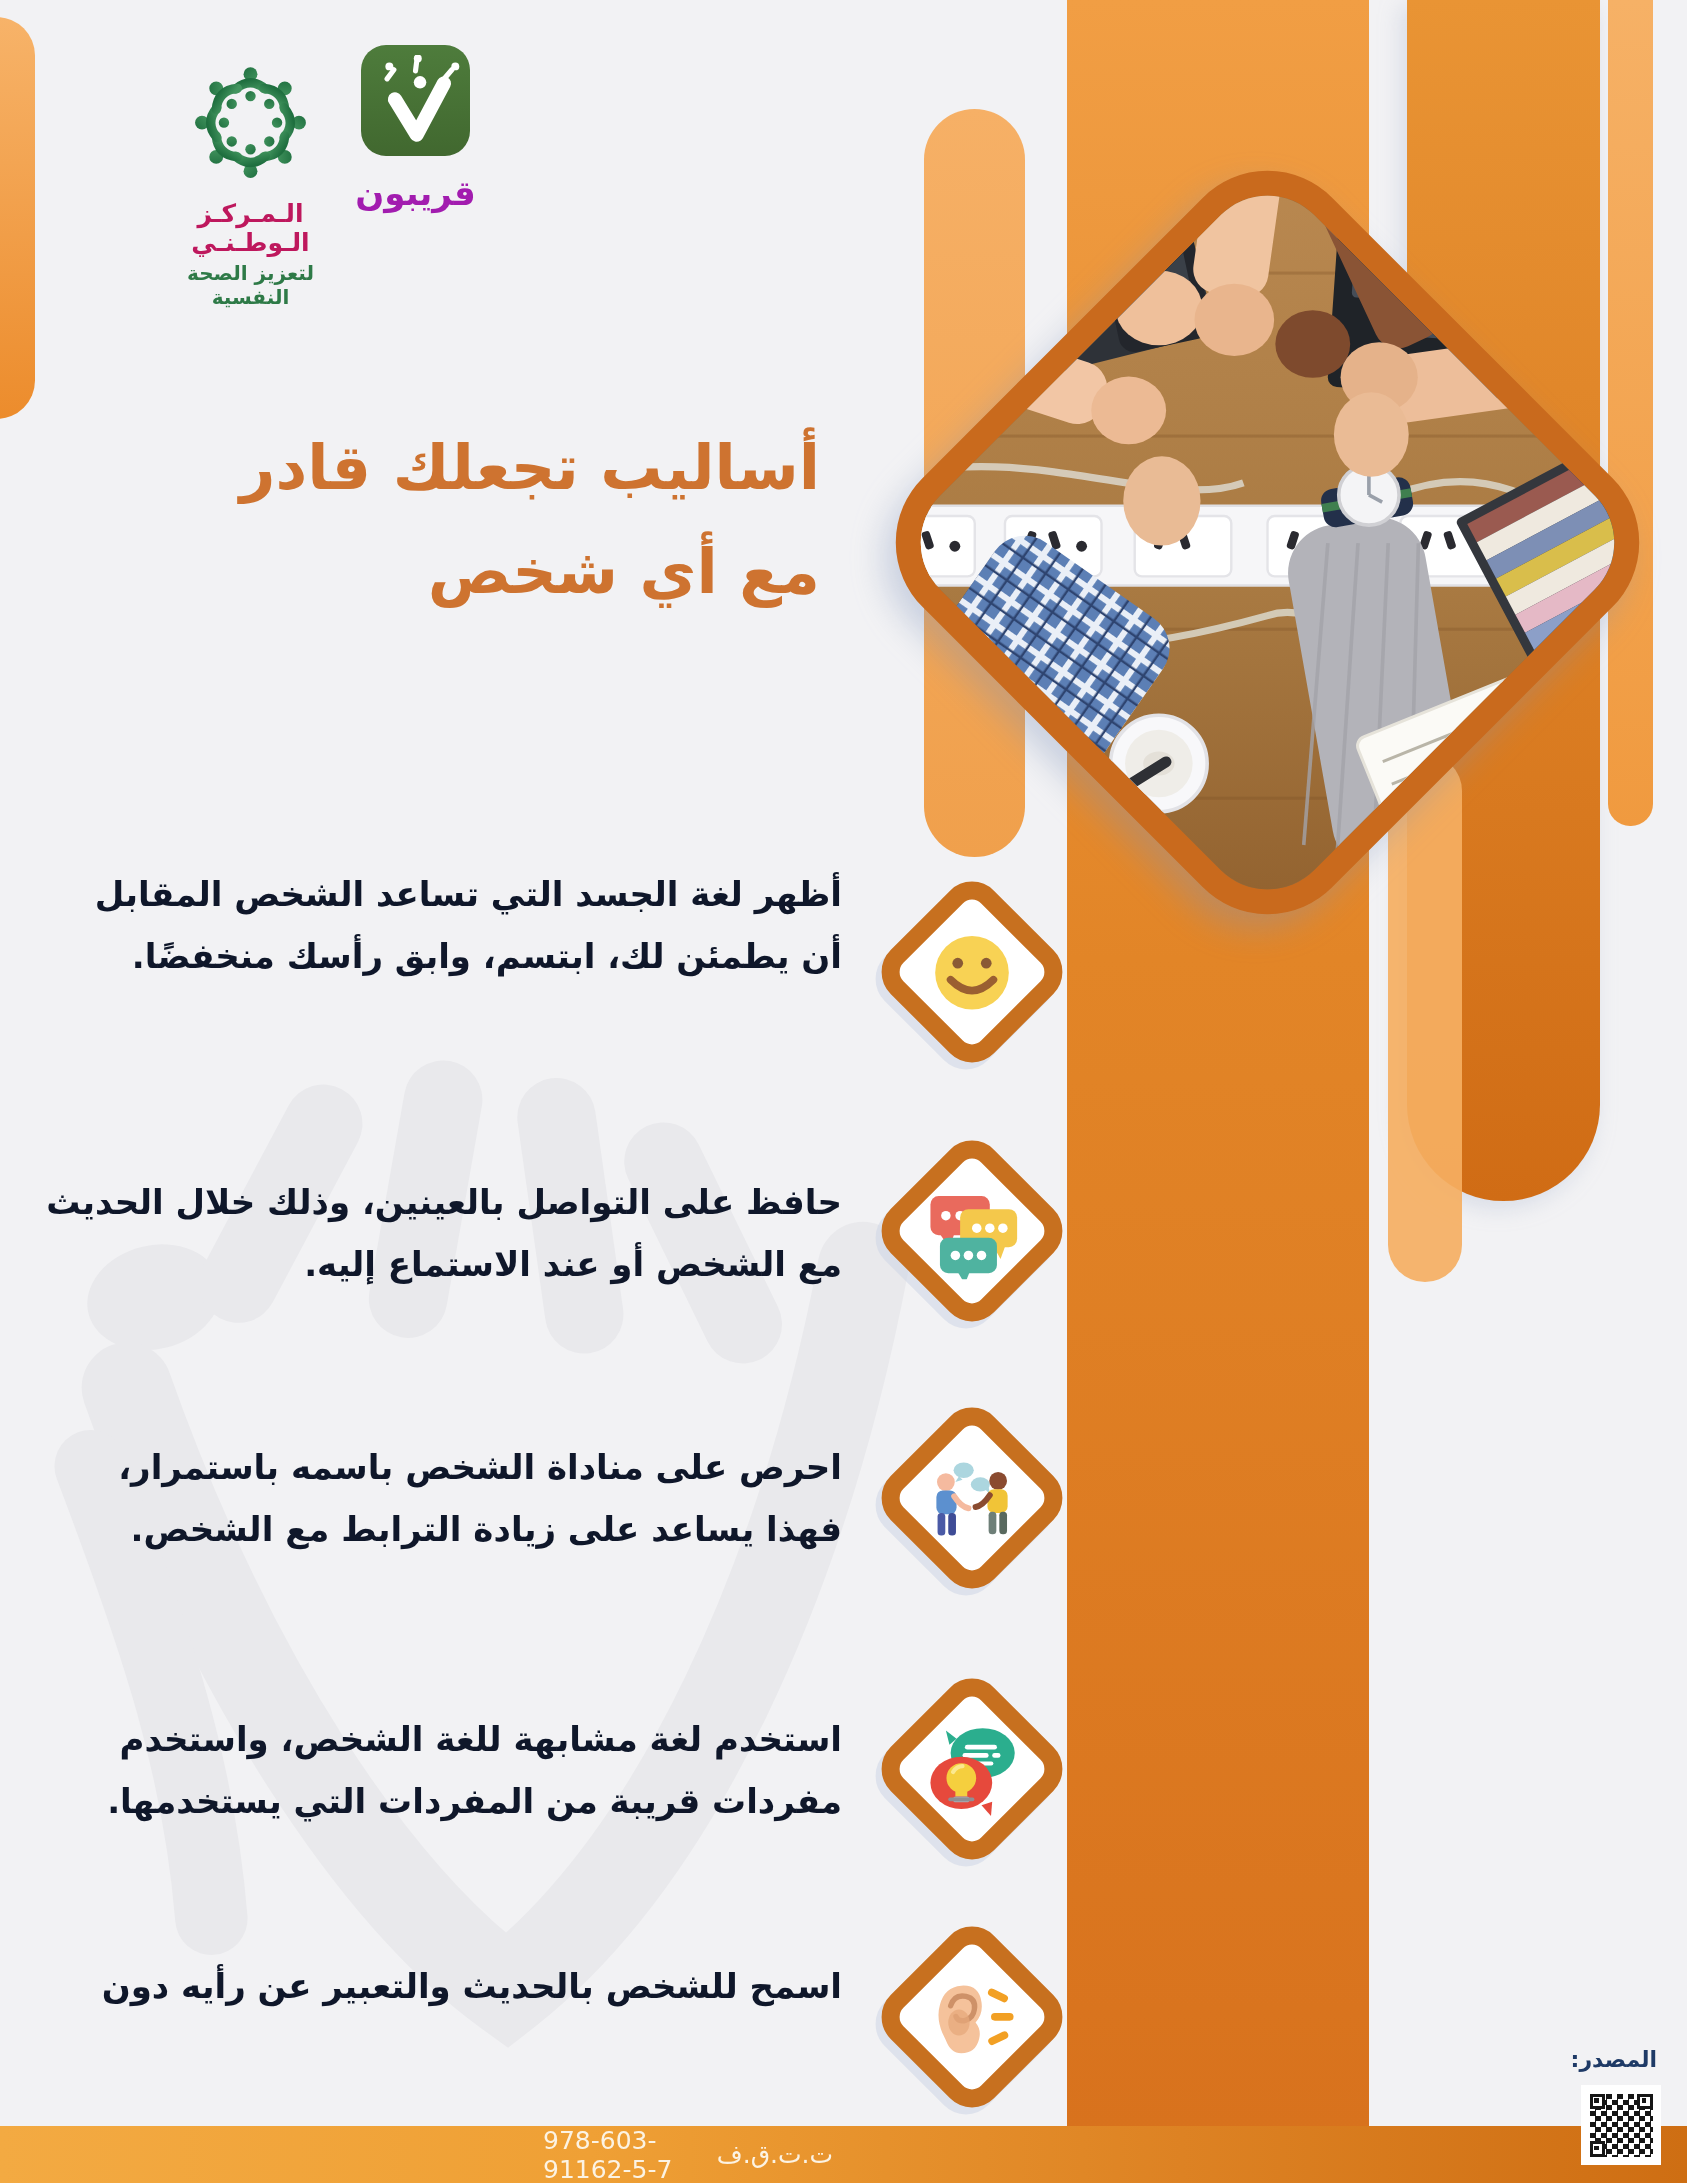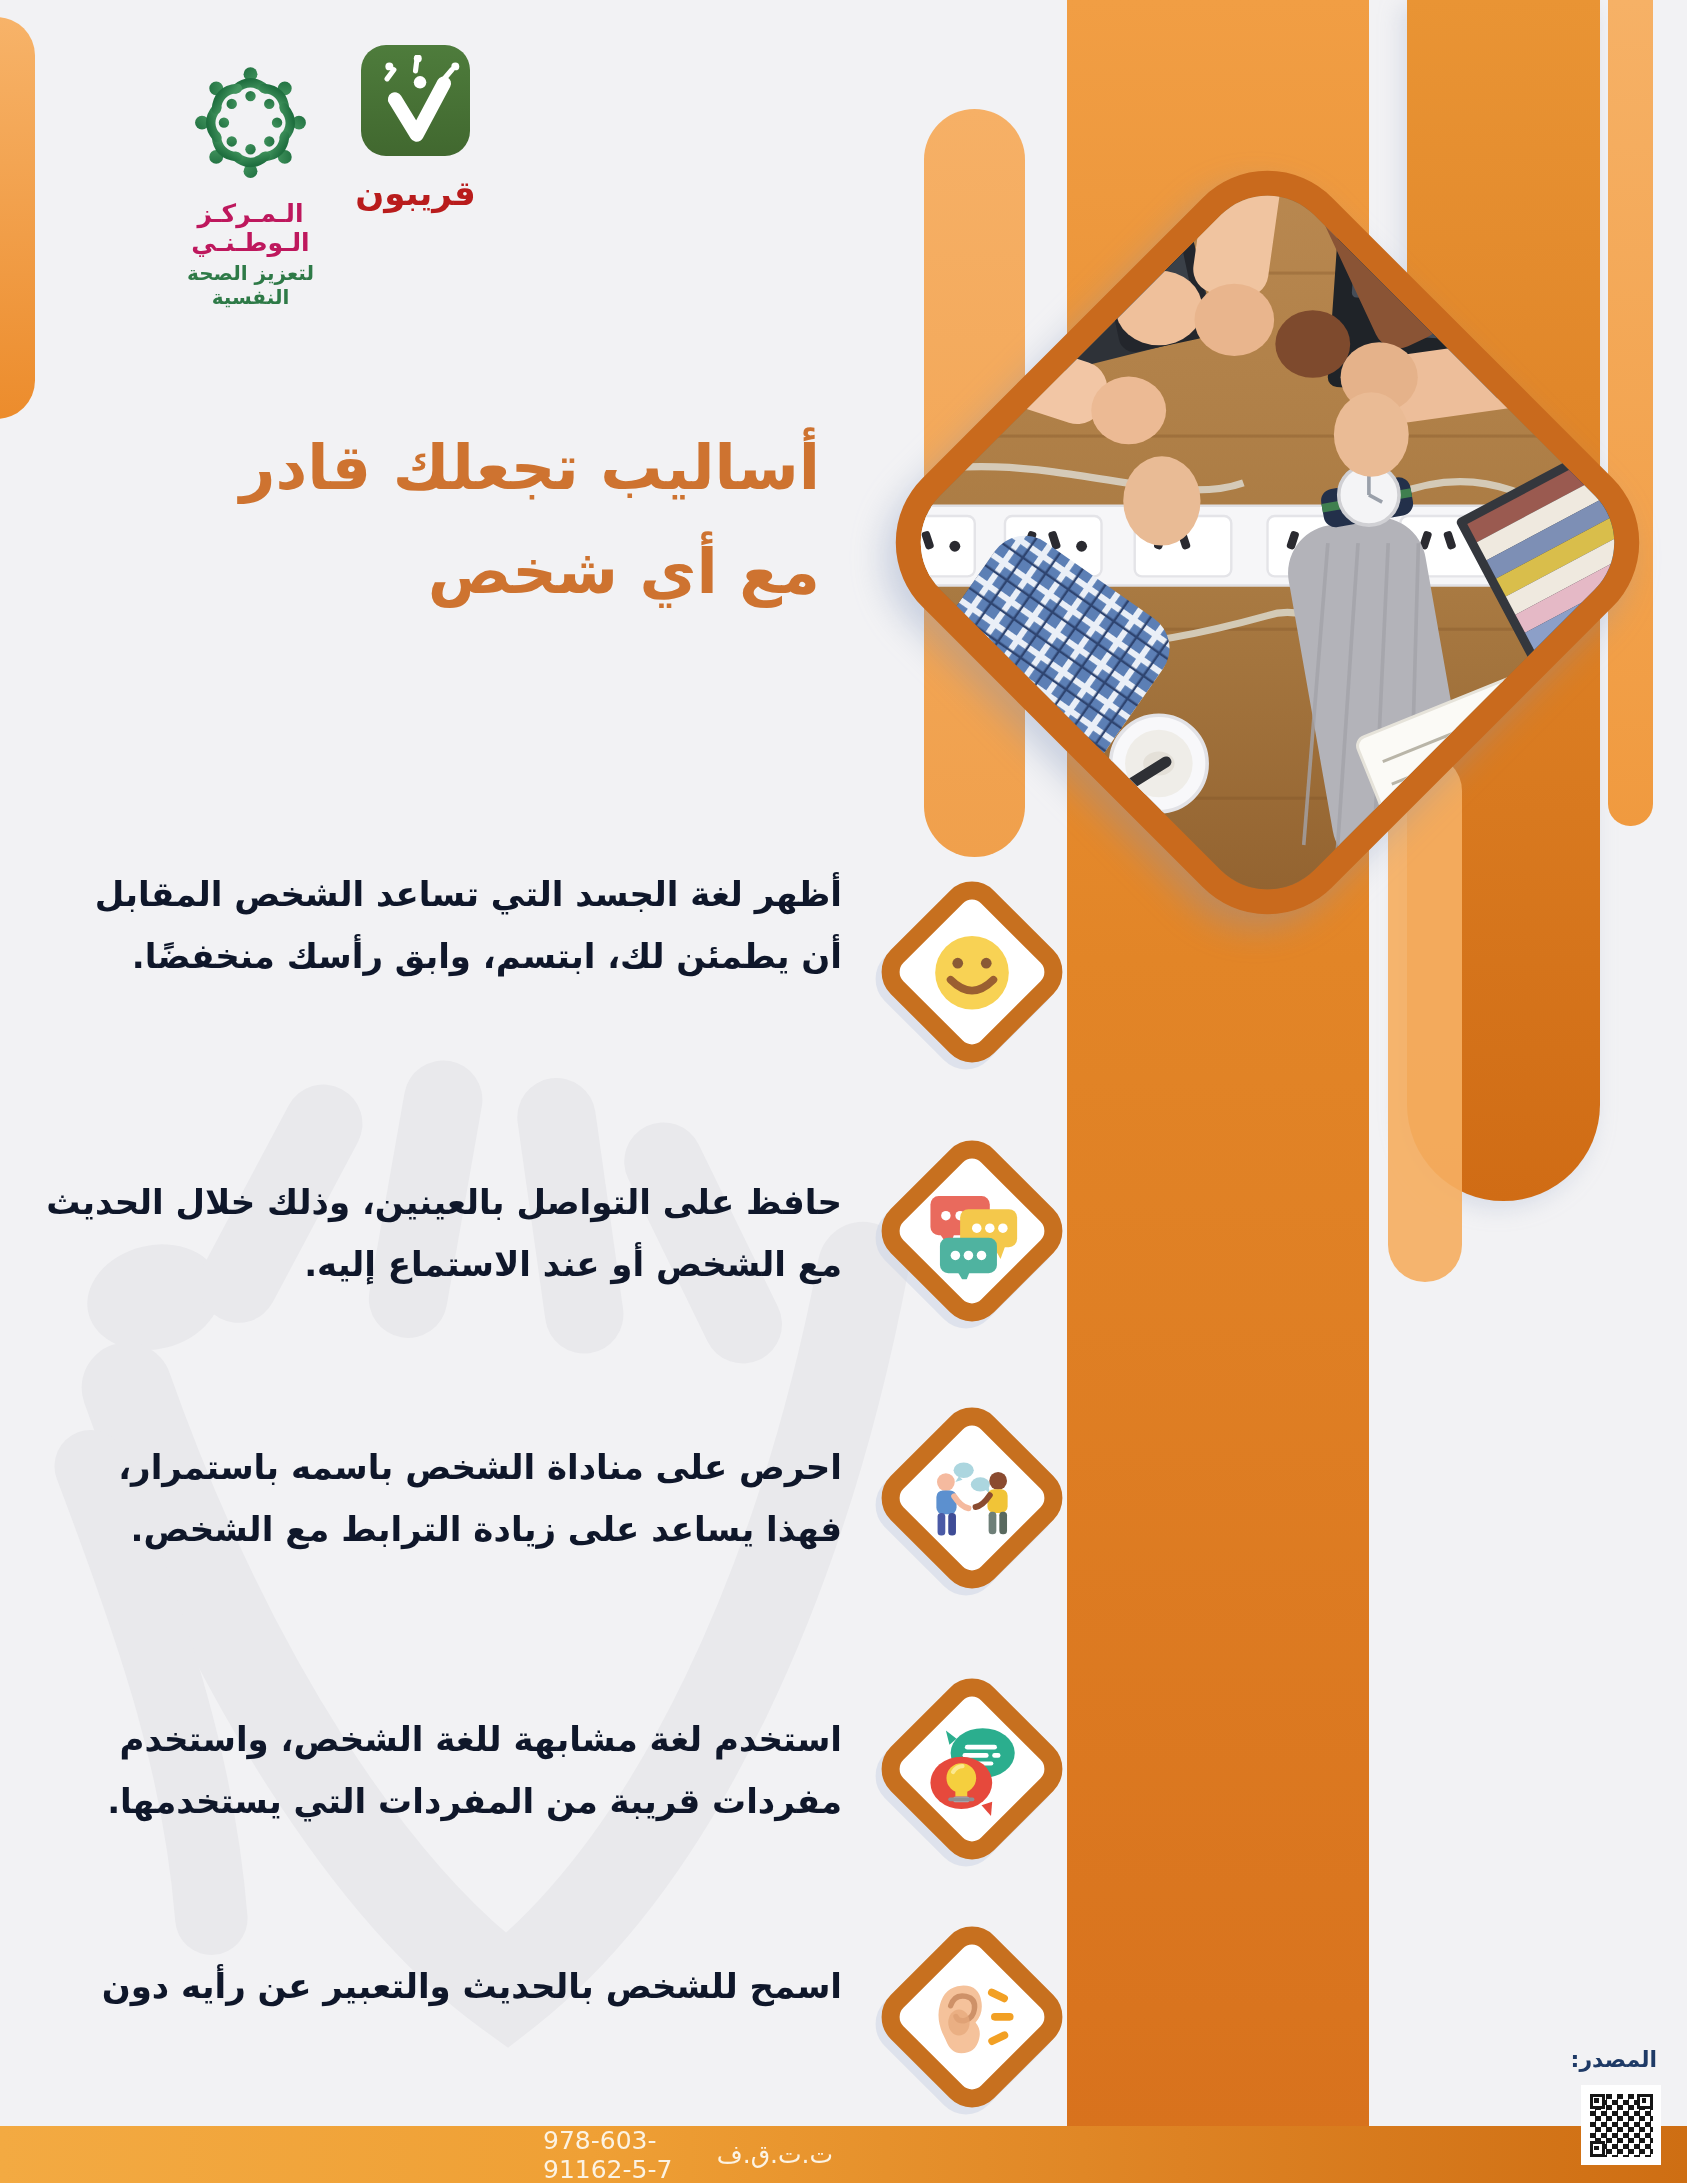--- a/index.html
+++ b/index.html
@@ -31,21 +31,21 @@
     transform:translate(-50%,-50%) rotate(-45deg);}
 
   
   .ncmh{left:145px;top:54px;width:211px;text-align:center;z-index:4;}
   .ncmh .wordmark1{font-size:25px;font-weight:700;color:#be185d;margin-top:8.4px;}
   .ncmh .wordmark2{font-size:20px;font-weight:700;color:#2E7A47;margin-top:3.6px;}
   .qbn{left:355px;top:45px;width:121px;text-align:center;z-index:4;}
   .qbn-box{width:109px;height:111px;margin:0 auto;border-radius:25px;
     background:linear-gradient(180deg,#4E7C3C 0%,#41682F 100%);
     display:flex;align-items:center;justify-content:center;}
-  .qbn-label{font-size:34px;font-weight:700;color:#b91c1c;margin-top:17px;}
+  .qbn-label{font-size:34px;font-weight:700;color:#a21caf;margin-top:17px;}
 
   
   .title{left:78px;top:416px;width:742px;text-align:right;direction:rtl;z-index:4;
     color:#CE7330;font-weight:700;font-size:62px;line-height:104px;}
   .title div{white-space:nowrap;}
 
   
   .tip-text{right:846px;width:809px;direction:rtl;text-align:right;z-index:4;
     color:#0f172a;font-weight:700;font-size:34px;line-height:62px;}
   .tip-text div{white-space:nowrap;}

